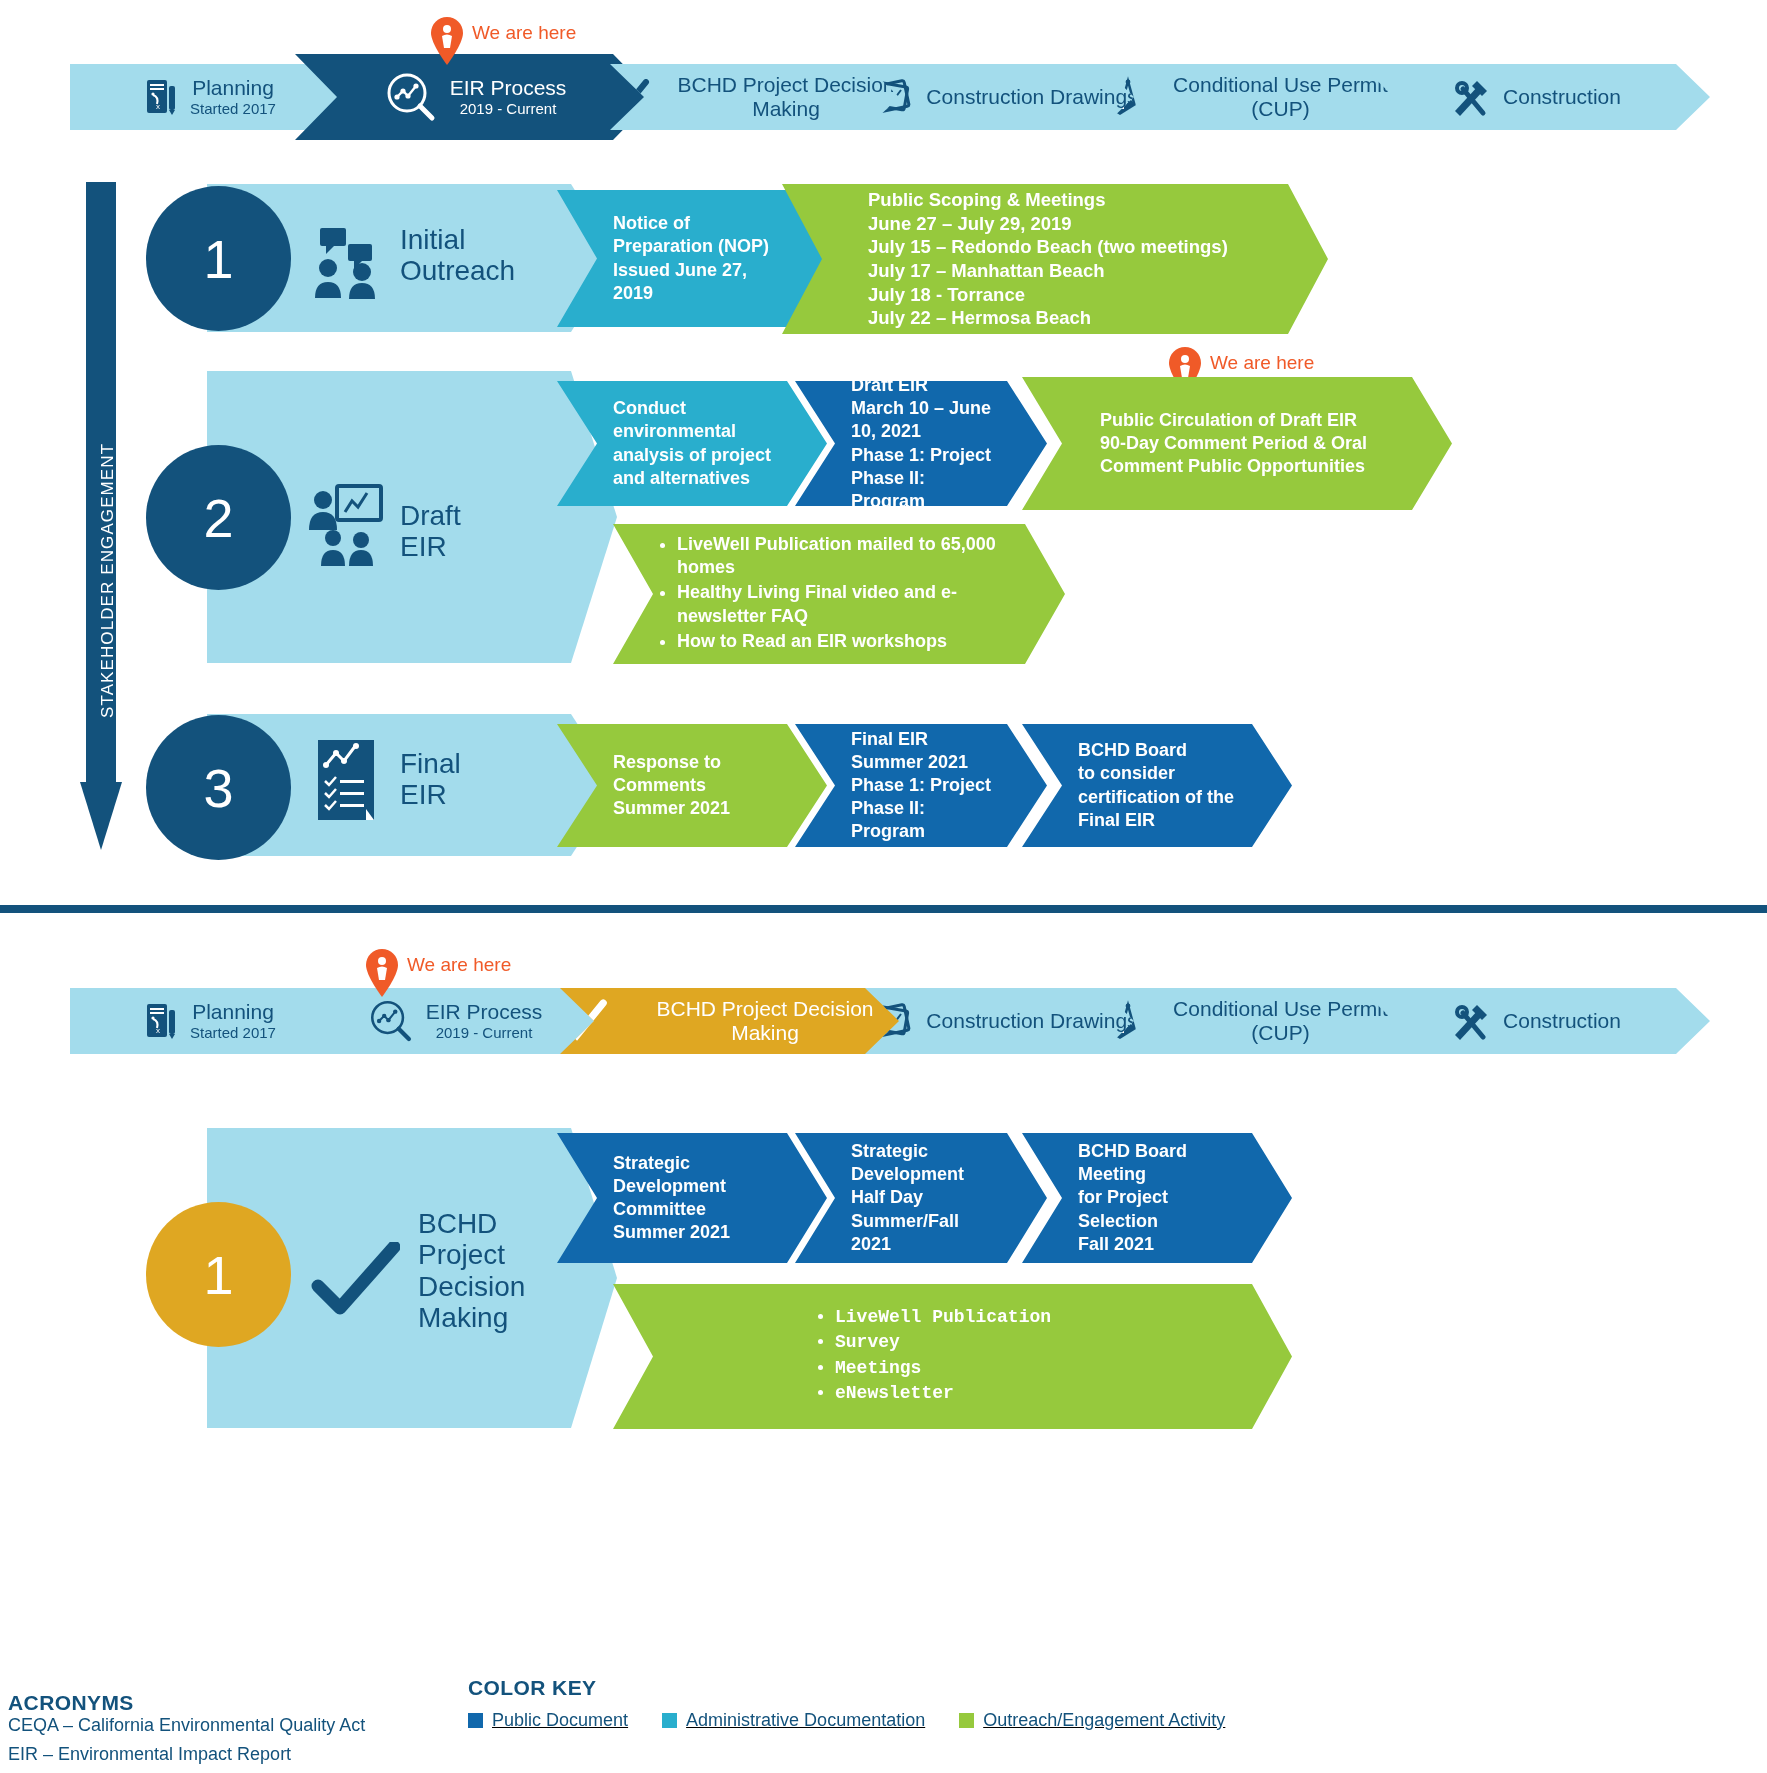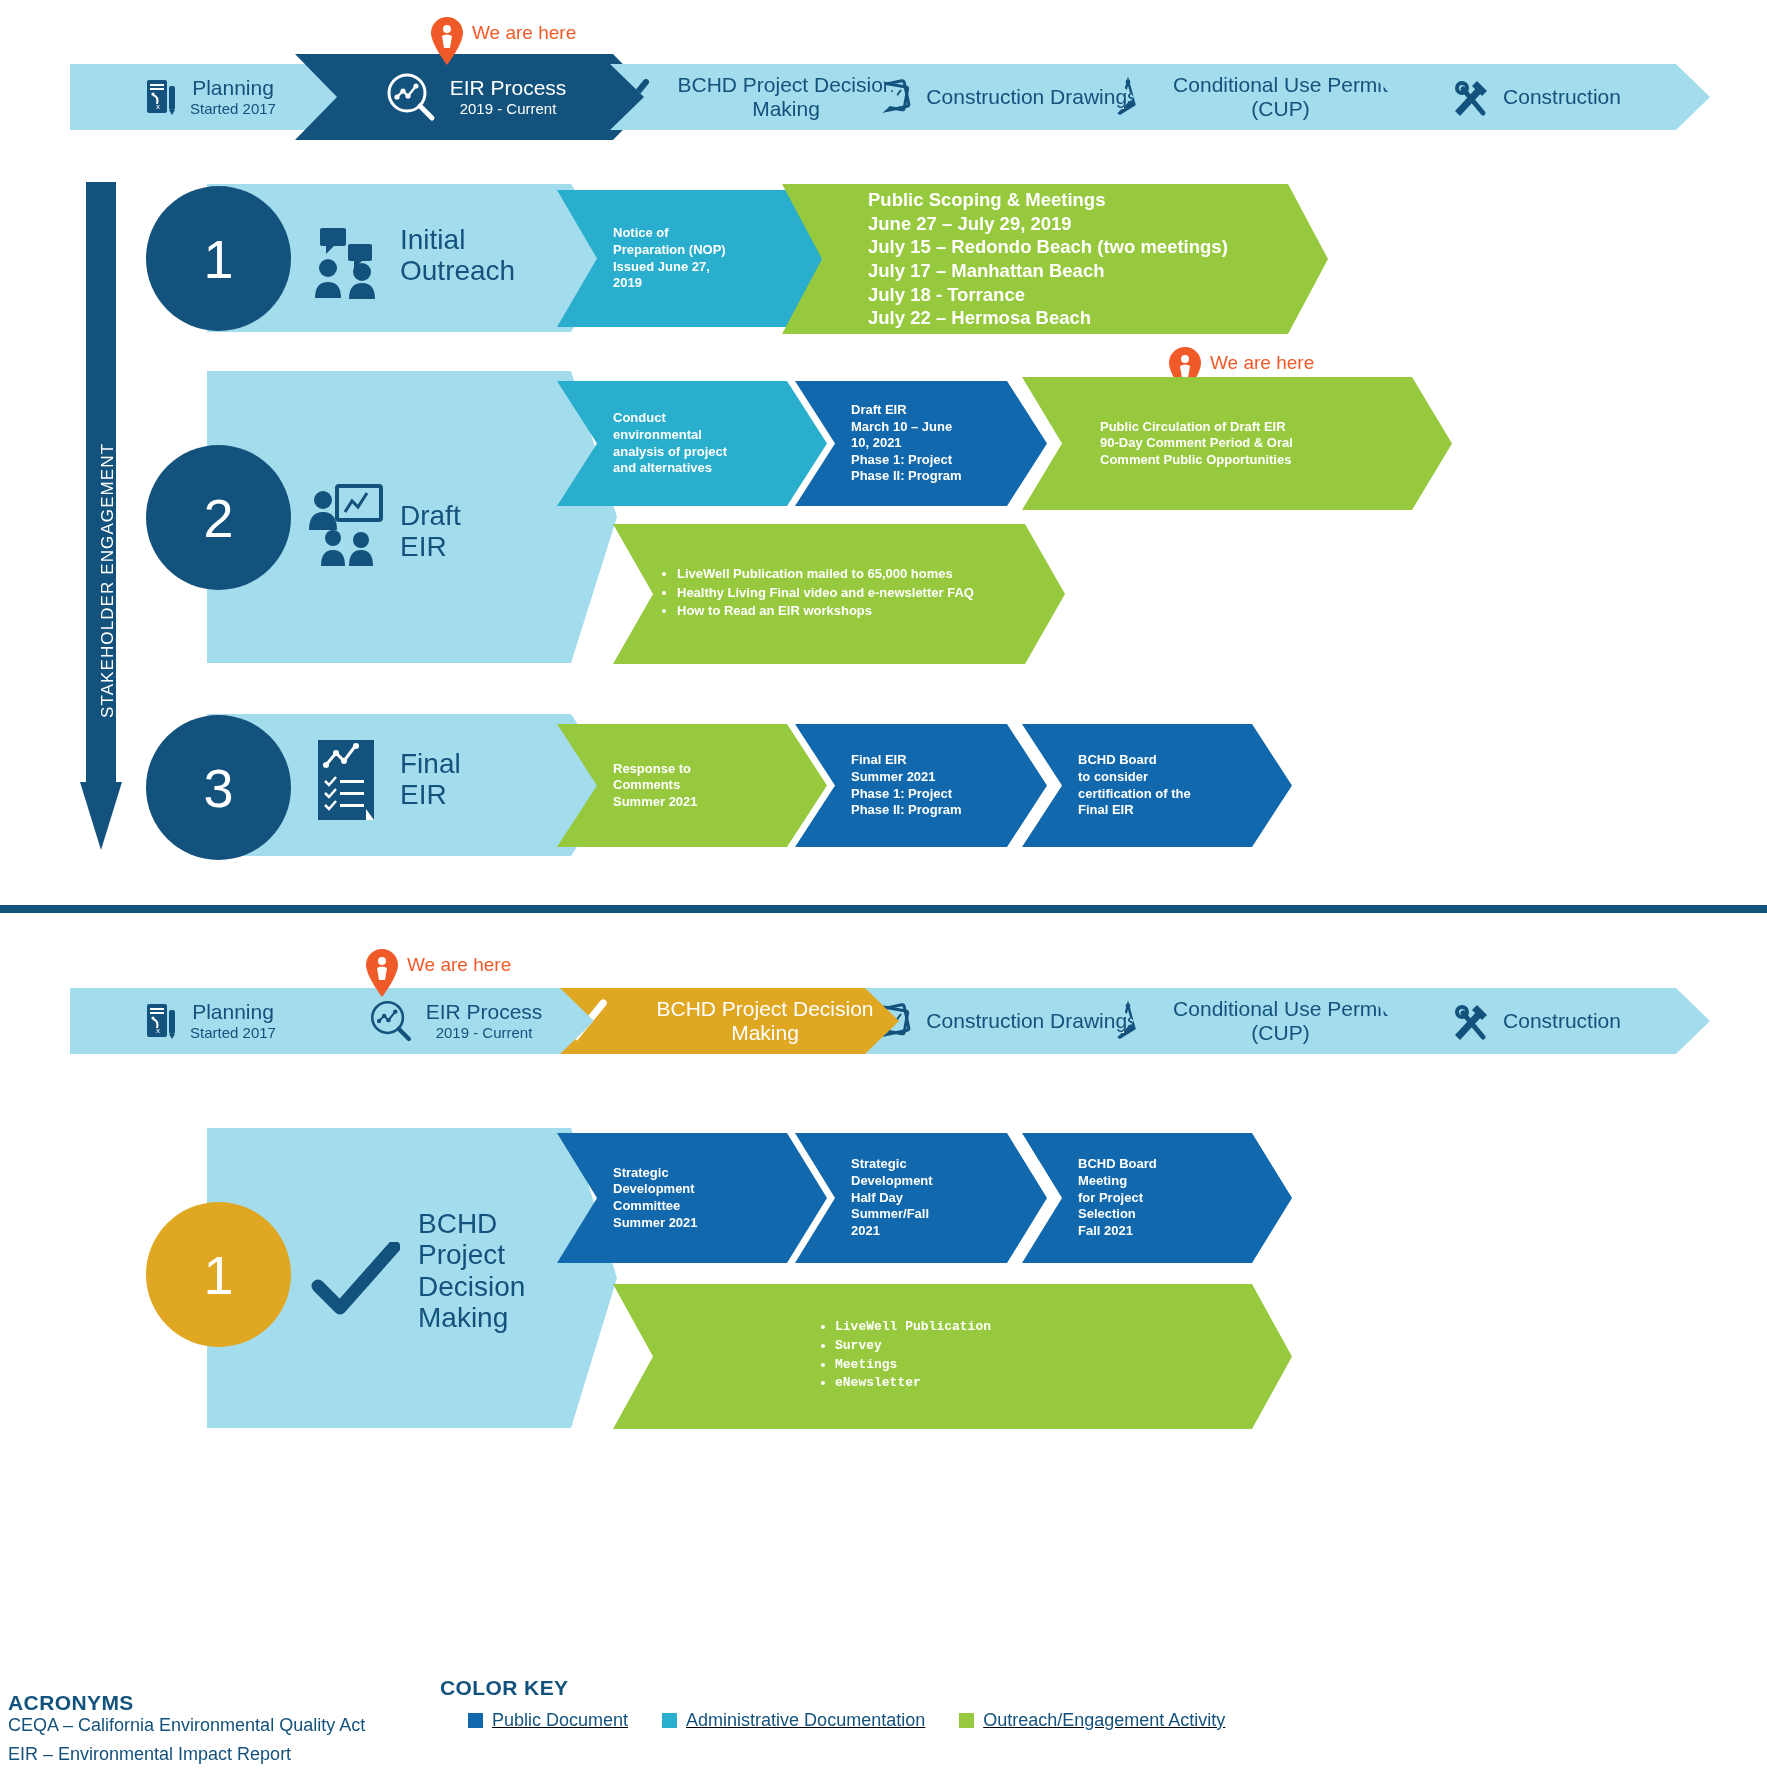--- a/index.html
+++ b/index.html
@@ -71,21 +71,21 @@
   .card {
     position: absolute;
     color: #ffffff;
     display: flex;
     align-items: center;
     clip-path: polygon(0 0, calc(100% - 40px) 0, 100% 50%, calc(100% - 40px) 100%, 0 100%, 40px 50%);
   }
   .card .inner {
     padding-left: 56px;
     padding-right: 46px;
-    font-size: 13px;
+    font-size: 18px;
     line-height: 1.28;
     font-weight: 600;
   }
   .card ul { margin: 0; padding: 0 0 0 22px; }
   .card li { margin: 0 0 2px 0; }
 
   
   .pin-wrap { position: absolute; display: flex; align-items: flex-start; gap: 8px; }
   .pin-label { color: #f05a28; font-size: 19px; margin-top: 6px; white-space: nowrap; }
 
@@ -542,21 +542,21 @@
         <li>Meetings</li>
         <li>eNewsletter</li>
       </ul>
     </div>
   </div>
 
   <div class="foot-head" style="left:8px; top:1676px;margin-top:15px;">ACRONYMS</div>
   <div class="foot-line" style="left:8px; top:1715px;">CEQA – California Environmental Quality Act</div>
   <div class="foot-line" style="left:8px; top:1744px;">EIR – Environmental Impact Report</div>
 
-  <div class="foot-head" style="left:440px; top:1676px;">COLOR KEY</div>
+  <div class="foot-head" style="left:468px; top:1676px;">COLOR KEY</div>
   <div class="key-row" style="left:468px; top:1710px;">
     <div class="key-item">
       <span class="key-sw" style="background:#1168ac;"></span>
       <span class="key-tx">Public Document</span>
     </div>
     <div class="key-item">
       <span class="key-sw" style="background:#29aecd;"></span>
       <span class="key-tx">Administrative Documentation</span>
     </div>
     <div class="key-item">

